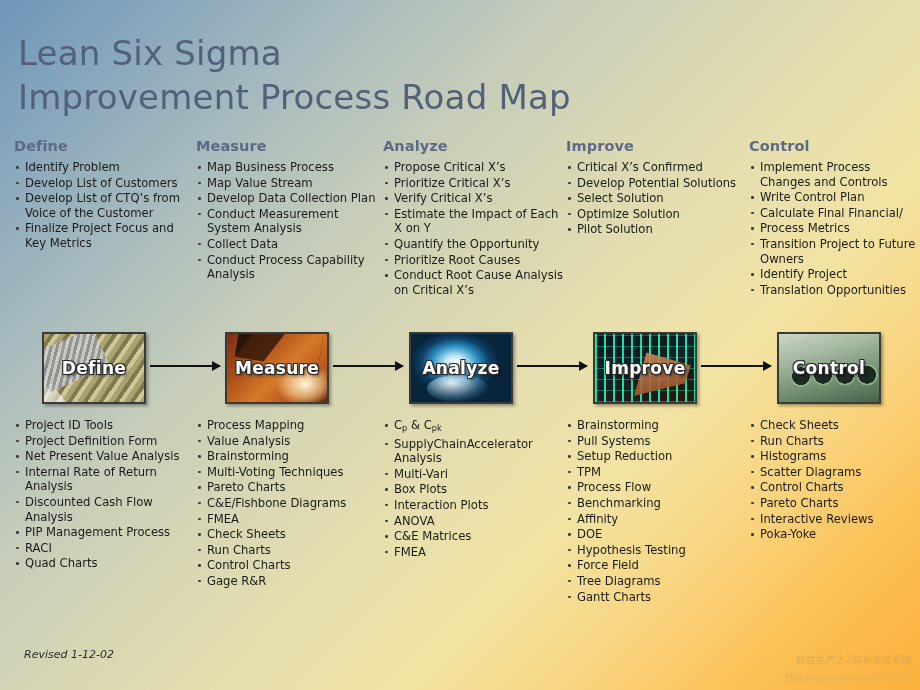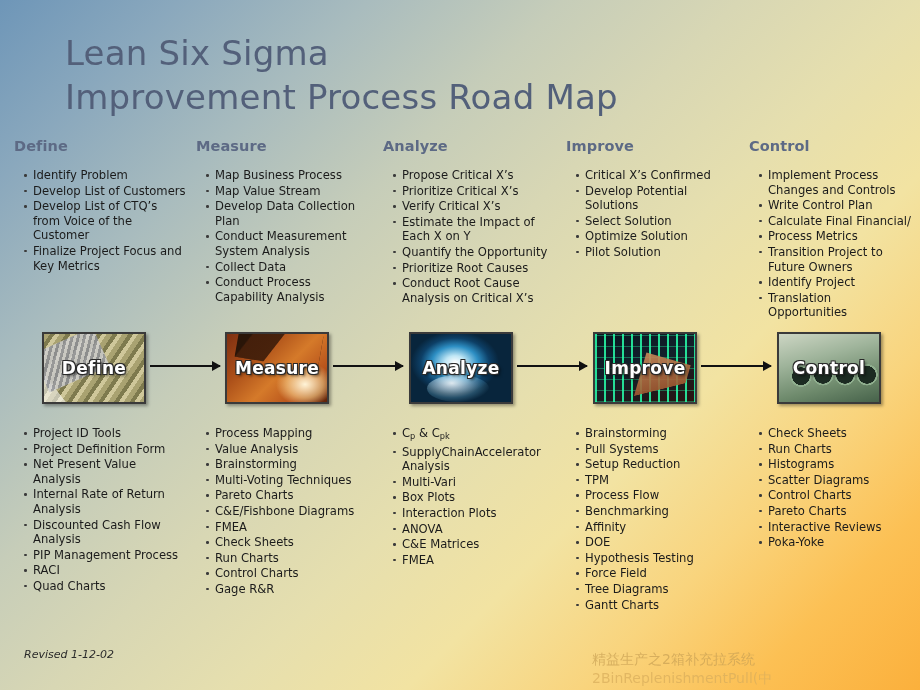--- a/index.html
+++ b/index.html
@@ -35,21 +35,20 @@
     position: absolute;
     left: 18px;
     top: 8px;
     width: 800px;
     color: #53607a;
     font-size: 34px;
     line-height: 44px;
     font-weight: normal;
     letter-spacing: 0.2px;
     white-space: pre-line;
-    margin-left: 47px;
   }
   
   .cols {
     position: absolute;
     left: 0;
     top: 0;
     width: 920px;
     height: 690px;
   }
   .col {
@@ -66,21 +65,21 @@
   .phase-head {
     position: absolute;
     top: 138px;
     font-size: 14.5px;
     font-weight: bold;
     color: #5d6a85;
     letter-spacing: 0.1px;
   }
   ul.blist {
     position: absolute;
-    margin: 8px;
+    margin: 0;
     padding: 0;
     list-style: none;
     color: #1b1b1b;
     font-size: 11.6px;
     line-height: 14.6px;
   }
   ul.blist.top { top: 160px; }
   ul.blist.bot { top: 418px; }
   ul.blist li {
     position: relative;
@@ -208,24 +207,24 @@
     font-size: 11px;
     font-style: italic;
     color: #2b2b2b;
     text-align: right;
   }
   #watermark {
     position: absolute;
     right: 8px;
     top: 650px;
     width: 320px;
-    text-align: left;
+    text-align: right;
     color: #c9a24a;
     opacity: 0.72;
-    font-size: 14px;
+    font-size: 10px;
     line-height: 19px;
   }
   #watermark .l1 { color:#caa255; }
   #watermark .l2 { color:#d9ae5c; }
 </style>
 </head>
 <body>
 
 <div id="slide">
 

